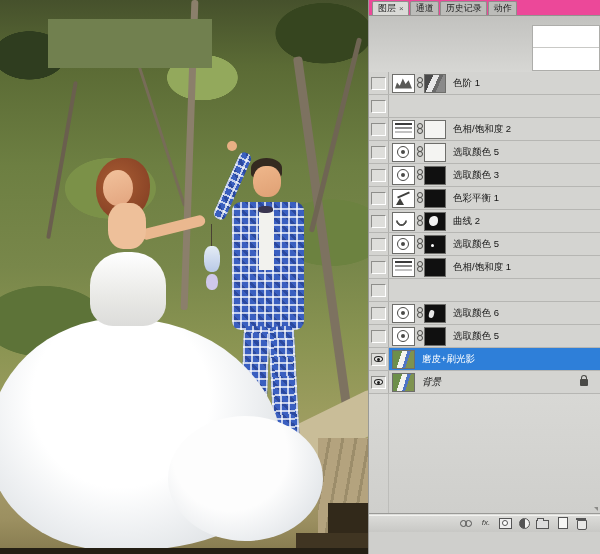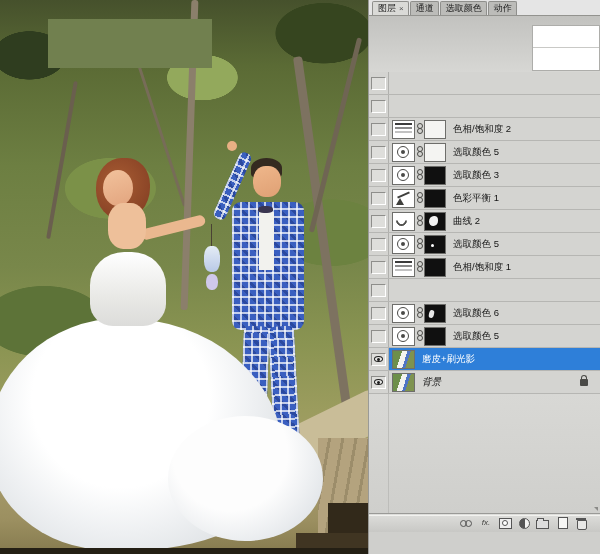--- a/index.html
+++ b/index.html
@@ -65,21 +65,21 @@
   .ledge{position:absolute;left:288px;top:408px;width:95px;height:42px;background:#c9bd98;transform:rotate(-26deg);border-radius:4px;}
   .stonewall{position:absolute;left:318px;top:438px;width:50px;height:116px;
     background:repeating-linear-gradient(100deg,#b4a37e 0 10px,#9c8d6a 10px 13px);}
   .water{position:absolute;left:328px;top:503px;width:40px;height:51px;background:#32291a;}
   .mud{position:absolute;left:296px;top:533px;width:72px;height:21px;background:#403522;}
   .photo-bottom{position:absolute;left:0;top:548px;width:368px;height:6px;background:#241f14;}
 
   
   .panel{position:absolute;left:368px;top:0;width:232px;height:554px;background:#cfcfcc;
     border-left:1px solid #9a9a97;box-sizing:border-box;}
-  .tabbar{height:15px;display:flex;align-items:flex-end;background:#e5e5e5;
+  .tabbar{height:15px;display:flex;align-items:flex-end;background:#ec4899;
     border-bottom:1px solid #93938f;padding-left:3px;}
   .tab{font-size:9px;color:#222;background:#bcbcb9;border:1px solid #8f8f8c;border-bottom:none;
     padding:1px 4px 1px 5px;margin-right:1px;border-radius:2px 2px 0 0;white-space:nowrap;line-height:11px;}
   .tab.active{background:#dadad7;}
   .tab .x{margin-left:3px;color:#555;font-size:8px;}
   .panel-header{position:relative;height:56px;background:linear-gradient(180deg,#c2c2bf,#d7d7d4);}
   .blendbox{position:absolute;right:0;top:9px;width:68px;height:46px;background:#fff;
     border:1px solid #adadaa;box-sizing:border-box;}
   .blendbox .div{position:absolute;left:0;right:0;top:21px;height:1px;background:#c9c9c6;}
 
@@ -184,32 +184,38 @@
     <div class="train2"></div>
     <div class="bodice"></div>
     <div class="censor"></div>
     <div class="photo-bottom"></div>
   </div>
 
   <div class="panel">
     <div class="tabbar">
         <div class="tab active"><span>图层</span><span class="x">×</span></div>
         <div class="tab"><span>通道</span></div>
-        <div class="tab"><span>选取颜色</span></div>
+        <div class="tab"><span>历史记录</span></div>
         <div class="tab"><span>动作</span></div>
       </div>
     <div class="panel-header">
       <div class="blendbox">
         <div class="div"></div>
       </div>
     </div>
     <div class="layer-list">
         <div class="layer-row">
           <div class="eye-cell">
             <div class="eyebox"></div>
+          </div>
+          <div class="row-body">
+            <div class="thumb t-levels"></div>
+            <div class="linkglyph"></div>
+            <div class="mask m-photo-gray"></div>
+            <span class="label">色阶 1</span>
           </div>
         </div>
         <div class="layer-row">
           <div class="eye-cell">
             <div class="eyebox"></div>
           </div>
         </div>
         <div class="layer-row">
           <div class="eye-cell">
             <div class="eyebox"></div>

